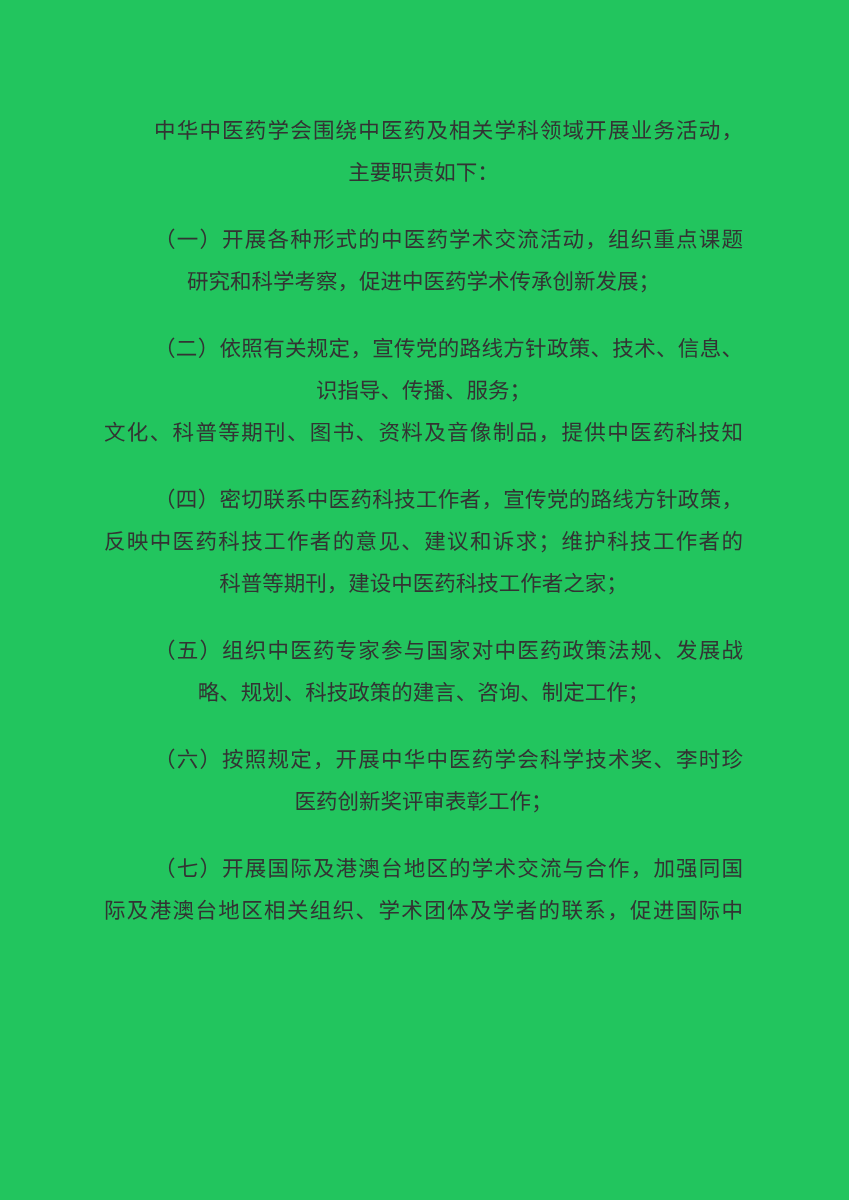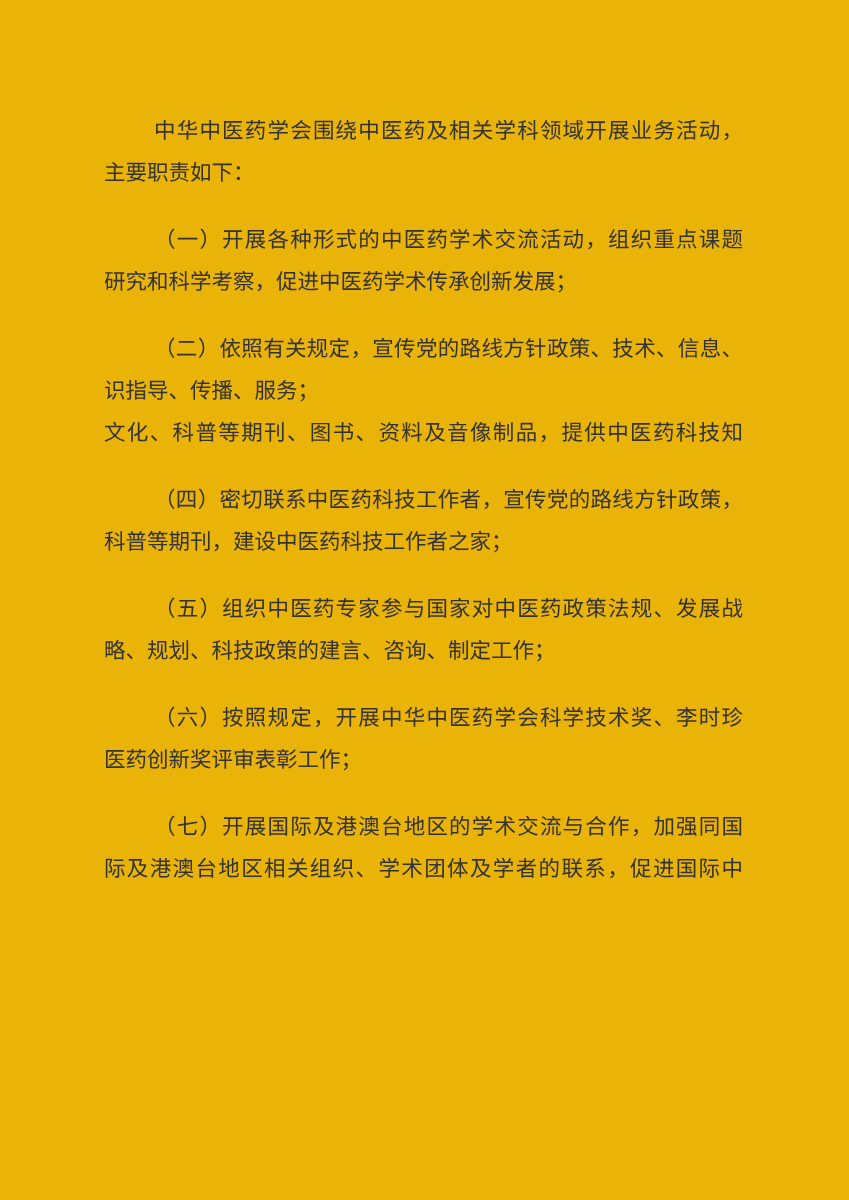--- a/index.html
+++ b/index.html
@@ -5,21 +5,21 @@
 <style>
   html, body {
     margin: 0;
     padding: 0;
     background: #ffffff;
   }
   .page {
     position: relative;
     width: 849px;
     height: 1200px;
-    background: #eab308;
+    background: #22c55e;
     overflow: hidden;
   }
   .content {
     position: absolute;
     left: 104px;
     top: 110px;
     width: 639px;
     font-family: "Liberation Serif", "DejaVu Serif", serif;
     font-size: 21.5px;
     font-weight: 400;
@@ -27,21 +27,21 @@
   }
   .paragraph {
     margin: 0 0 25px 0;
   }
   .paragraph:last-child {
     margin-bottom: 0;
   }
   .line {
     line-height: 42px;
     height: 42px;
-    text-align: left;
+    text-align: center;
     overflow: visible;
   }
   .line.fill {
     text-align: justify;
     text-align-last: justify;
   }
   .line.indent {
     padding-left: 50px;
   }
 </style>
@@ -58,20 +58,21 @@
         <div class="line indent fill">（一）开展各种形式的中医药学术交流活动，组织重点课题</div>
         <div class="line">研究和科学考察，促进中医药学术传承创新发展；</div>
       </div>
       <div class="paragraph">
         <div class="line indent fill">（二）依照有关规定，宣传党的路线方针政策、技术、信息、</div>
         <div class="line">识指导、传播、服务；</div>
         <div class="line fill">文化、科普等期刊、图书、资料及音像制品，提供中医药科技知</div>
       </div>
       <div class="paragraph">
         <div class="line indent fill">（四）密切联系中医药科技工作者，宣传党的路线方针政策，</div>
+        <div class="line fill">反映中医药科技工作者的意见、建议和诉求；维护科技工作者的</div>
         <div class="line">科普等期刊，建设中医药科技工作者之家；</div>
       </div>
       <div class="paragraph">
         <div class="line indent fill">（五）组织中医药专家参与国家对中医药政策法规、发展战</div>
         <div class="line">略、规划、科技政策的建言、咨询、制定工作；</div>
       </div>
       <div class="paragraph">
         <div class="line indent fill">（六）按照规定，开展中华中医药学会科学技术奖、李时珍</div>
         <div class="line">医药创新奖评审表彰工作；</div>
       </div>

